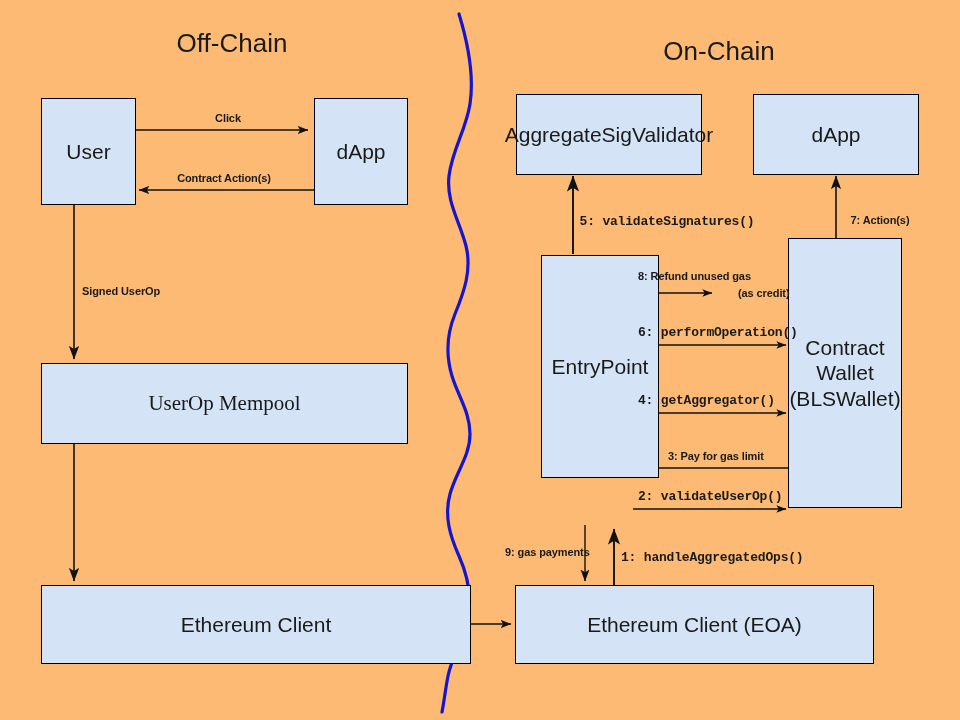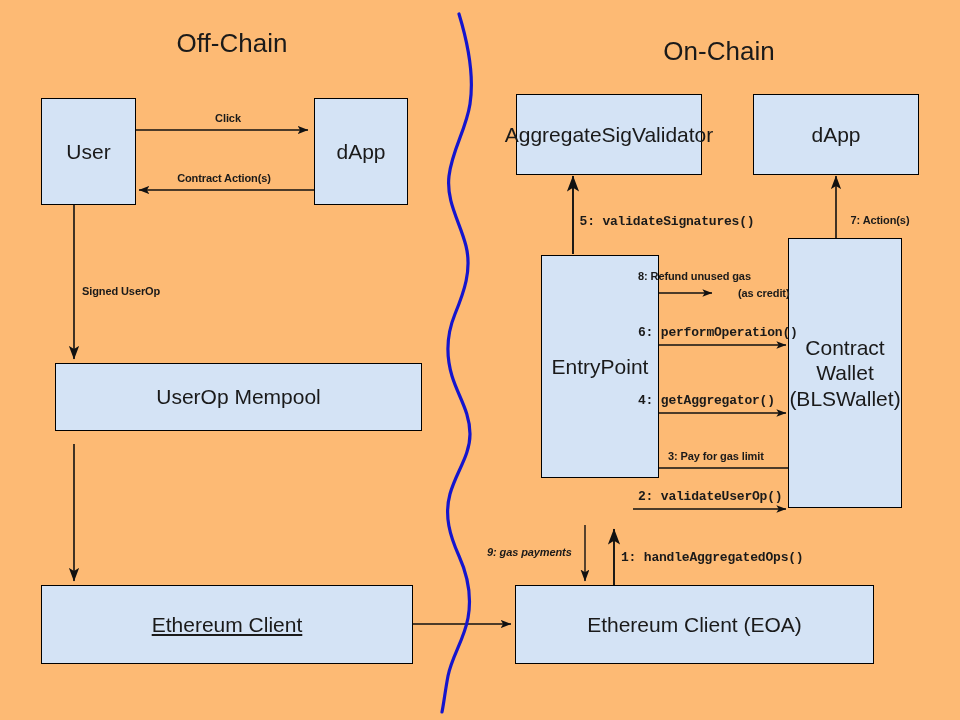--- a/index.html
+++ b/index.html
@@ -115,23 +115,23 @@
          C445,692 444,702 442,712" fill="none" stroke="#1515cd" stroke-width="3.2" stroke-linecap="round"></path>
   </svg>
 
   <div class="title" style="left:232px; top:28px;">Off-Chain</div>
   <div class="title" style="left:719px; top:28px;margin-top:8px;">On-Chain</div>
 
   <div class="node" style="left:41px; top:98px; width:95px; height:107px;">User</div>
 
   <div class="node" style="left:314px; top:98px; width:94px; height:107px;">dApp</div>
 
-  <div class="node" style="left:55px; top:363px; width:367px; height:68px;">UserOp Mempool</div>
+  <div class="node" style="left:41px; top:363px; width:367px; height:81px;font-family:Liberation Serif, serif;">UserOp Mempool</div>
 
-  <div class="node" style="left:41px; top:585px; width:372px; height:79px;text-decoration:underline;">Ethereum Client</div>
+  <div class="node" style="left:41px; top:585px; width:430px; height:79px;">Ethereum Client</div>
 
   <div class="node" style="left:516px; top:94px; width:186px; height:81px;">AggregateSigValidator</div>
 
   <div class="node" style="left:753px; top:94px; width:166px; height:81px;">dApp</div>
 
   <div class="node" style="left:541px; top:255px; width:118px; height:223px;">EntryPoint</div>
 
   <div class="node" style="left:788px; top:238px; width:114px; height:270px;">Contract
 Wallet
 (BLSWallet)</div>
@@ -153,17 +153,17 @@
   <div class="edge-label" style="left:718px; top:287px;margin-left:20px;">(as credit)</div>
 
   <div class="edge-label mono" style="left:638px; top:325px;">6: performOperation()</div>
 
   <div class="edge-label mono" style="left:638px; top:393px;">4: getAggregator()</div>
 
   <div class="edge-label" style="left:668px; top:450px;">3: Pay for gas limit</div>
 
   <div class="edge-label mono" style="left:638px; top:489px;">2: validateUserOp()</div>
 
-  <div class="edge-label" style="left:487px; top:546px;font-style:italic;">9: gas payments</div>
+  <div class="edge-label" style="left:505px; top:546px;">9: gas payments</div>
 
   <div class="edge-label mono" style="left:621px; top:550px;">1: handleAggregatedOps()</div>
 
 </div>
 
 </body></html>

